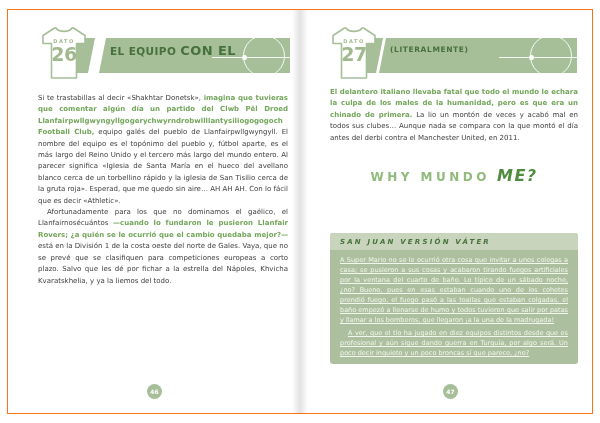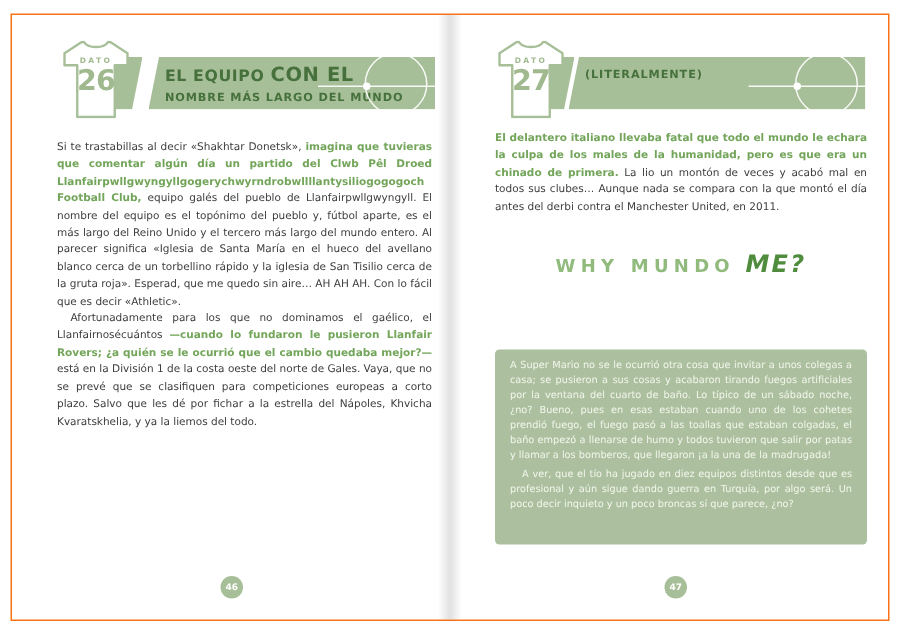--- a/index.html
+++ b/index.html
@@ -52,21 +52,21 @@
   .display-quote{position:absolute;left:322px;top:156px;width:248px;text-align:center;white-space:nowrap;}
   .dq-light{font-size:12px;font-weight:bold;color:var(--light);letter-spacing:3.5px;}
   .dq-bold{font-size:16px;font-weight:bold;color:var(--me);letter-spacing:1.5px;margin-left:7px;font-style:italic;}
   
   .green-box{position:absolute;left:322px;top:223px;width:248px;min-height:130px;
     background:var(--boxbg);border-radius:3px;overflow:hidden;box-sizing:border-box;padding-bottom:6px;}
   .box-header{height:17px;background:var(--boxhead);color:var(--dark);
     font-size:7px;font-weight:bold;font-style:italic;letter-spacing:2.2px;
     display:flex;align-items:center;padding-left:10px;}
   .box-para{font-size:6.5px;line-height:10px;color:var(--boxtext);text-align:justify;
-    margin:5px 10px 0;overflow-wrap:anywhere;}
+    margin:5px 10px 0;overflow-wrap:anywhere;text-decoration:underline;}
   .box-para.indent{text-indent:8px;margin-top:3px;}
   
   .pageno{position:absolute;top:374px;width:15px;height:15px;border-radius:50%;
     background:var(--sage);color:#fff;font-size:6px;font-weight:bold;
     display:flex;align-items:center;justify-content:center;}
   .pageno-left{left:139px;}
   .pageno-right{left:435px;}
 </style>
 </head>
 <body>
@@ -77,21 +77,20 @@
     <div class="banner-back banner-back-left"></div>
     <div class="jersey jersey-left">
       <svg width="44" height="52" viewBox="0 0 44 52">
         <path d="M14 1 C16.5 5.5 27.5 5.5 30 1 L31.5 1 L43 8.5 L43 16.5 L34.5 16.5 L34.5 51 L9.5 51 L9.5 16.5 L1 16.5 L1 8.5 L12.5 1 Z" fill="#ffffff" stroke="var(--sage)" stroke-width="1.6" stroke-linejoin="round"></path>
       </svg>
       <span class="dato">DATO</span>
       <span class="num">26</span>
     </div>
     <div class="banner-main banner-main-left">
       <div class="banner-line1"><span>EL EQUIPO </span><span class="seg-sm">CON EL</span></div>
-      <div class="banner-line2">NOMBRE MÁS LARGO DEL MUNDO</div>
       <span class="deco-circle"></span>
       <span class="deco-line"></span>
       <span class="deco-dot"></span>
     </div>
     <div class="bodycol bodycol-left">
       <p class="para"><span>Si te trastabillas al decir «Shakhtar Donetsk», </span><span class="seg-g">imagina que tuvieras que comentar algún día un partido del Clwb Pêl Droed Llanfairpwllgwyngyllgogerychwyrndrobwllllantysiliogogogoch Football Club,</span><span> equipo galés del pueblo de Llanfairpwllgwyngyll. El nombre del equipo es el topónimo del pueblo y, fútbol aparte, es el más largo del Reino Unido y el tercero más largo del mundo entero. Al parecer significa «Iglesia de Santa María en el hueco del avellano blanco cerca de un torbellino rápido y la iglesia de San Tisilio cerca de la gruta roja». Esperad, que me quedo sin aire… AH AH AH. Con lo fácil que es decir «Athletic».</span></p>
       <p class="para indent"><span>Afortunadamente para los que no dominamos el gaélico, el Llanfairnosécuántos </span><span class="seg-g">—cuando lo fundaron le pusieron Llanfair Rovers; ¿a quién se le ocurrió que el cambio quedaba mejor?—</span><span> está en la División 1 de la costa oeste del norte de Gales. Vaya, que no se prevé que se clasifiquen para competiciones europeas a corto plazo. Salvo que les dé por fichar a la estrella del Nápoles, Khvicha Kvaratskhelia, y ya la liemos del todo.</span></p>
     </div>
     <div class="pageno pageno-left">46</div>
   </div>
@@ -113,19 +112,20 @@
       <span class="deco-line"></span>
       <span class="deco-dot"></span>
     </div>
     <div class="bodycol bodycol-right">
       <p class="para"><span class="seg-g">El delantero italiano llevaba fatal que todo el mundo le echara la culpa de los males de la humanidad, pero es que era un chinado de primera.</span><span> La lio un montón de veces y acabó mal en todos sus clubes… Aunque nada se compara con la que montó el día antes del derbi contra el Manchester United, en 2011.</span></p>
     </div>
     <div class="display-quote">
       <span class="dq-light">WHY MUNDO</span><span class="dq-bold">ME?</span>
     </div>
     <div class="green-box">
+      <div class="box-header">SAN JUAN VERSIÓN VÁTER</div>
       <p class="box-para">A Super Mario no se le ocurrió otra cosa que invitar a unos colegas a casa; se pusieron a sus cosas y acabaron tirando fuegos artificiales por la ventana del cuarto de baño. Lo típico de un sábado noche, ¿no? Bueno, pues en esas estaban cuando uno de los cohetes prendió fuego, el fuego pasó a las toallas que estaban colgadas, el baño empezó a llenarse de humo y todos tuvieron que salir por patas y llamar a los bomberos, que llegaron ¡a la una de la madrugada!</p>
       <p class="box-para indent">A ver, que el tío ha jugado en diez equipos distintos desde que es profesional y aún sigue dando guerra en Turquía, por algo será. Un poco decir inquieto y un poco broncas sí que parece, ¿no?</p>
     </div>
     <div class="pageno pageno-right">47</div>
   </div>
 
 </div>
 
 </body></html>

